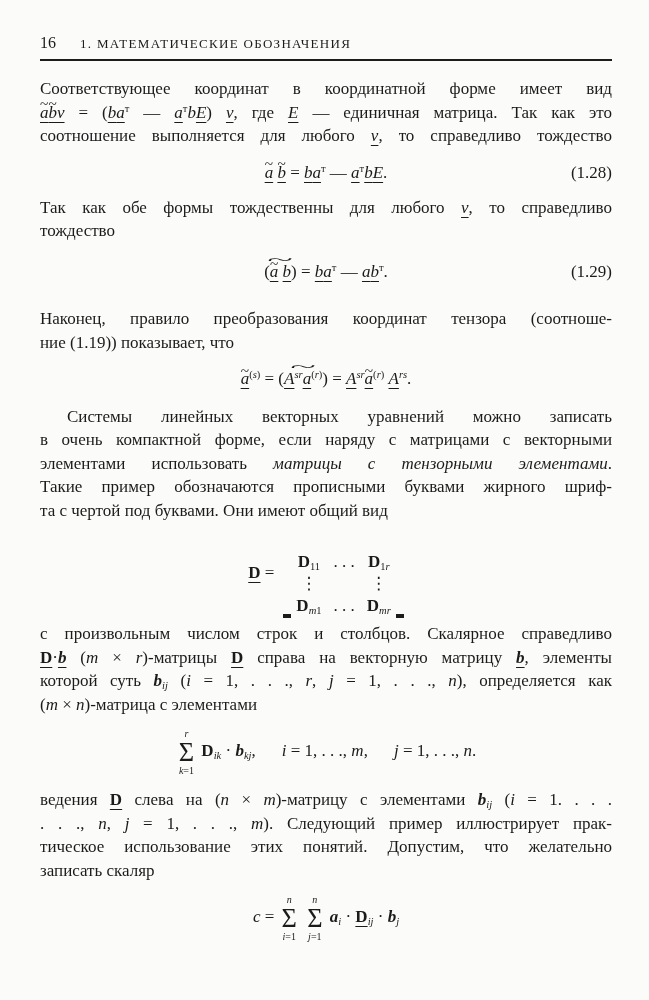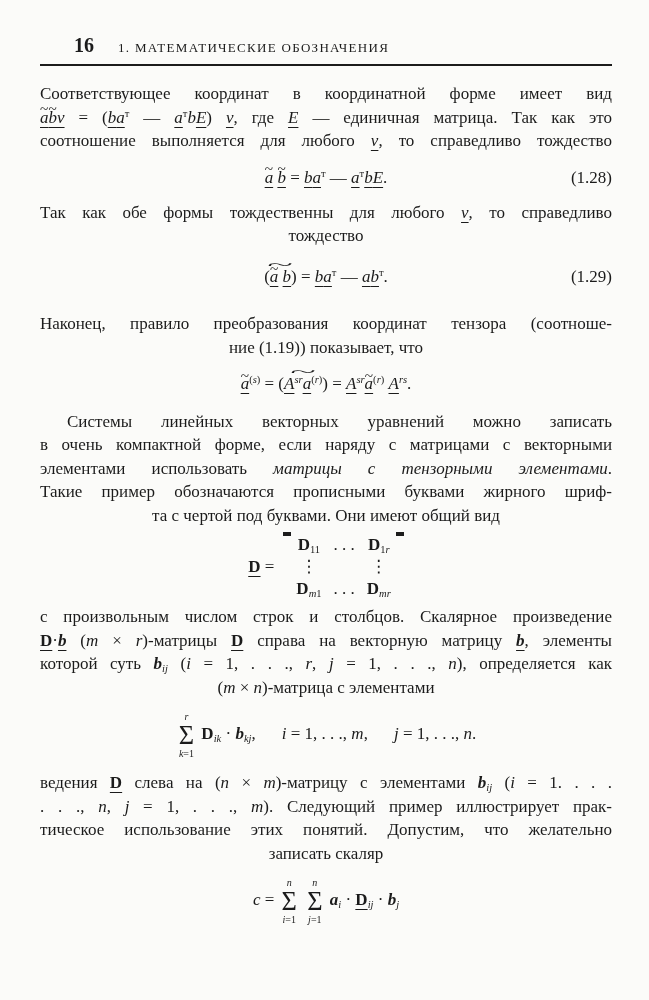--- a/index.html
+++ b/index.html
@@ -11,28 +11,28 @@
     font-size: 17px;
     overflow: hidden;
   }
   .content { padding: 34px 37px 0 40px; }
 
   
   .header {
     display: flex; align-items: baseline; gap: 24px;
     border-bottom: 2px solid #1c1c1c; padding-bottom: 7px;
   }
-  .pageno { font-weight: bold; font-size: 20px; margin-left: 34px; }
+  .pageno { font-weight: normal; font-size: 16px; }
   .runtitle { font-weight: normal; font-size: 13px; letter-spacing: 1.3px; }
 
   
   .para { margin: 0; }
   .tline { line-height: 23.5px; white-space: normal; }
   .jl { text-align: justify; text-align-last: justify; }
-  .ll { text-align: center; }
+  .ll { text-align: left; }
   .ind { text-indent: 27px; }
   .mt16 { margin-top: 16px; } .mt10 { margin-top: 10px; }
   .mt12 { margin-top: 12px; } .mt4 { margin-top: 4px; }
 
   i { font-style: italic; }
   .bi { font-weight: bold; font-style: italic; }
   .u {
     text-decoration: underline;
     text-decoration-thickness: 1px;
     text-underline-offset: 3.5px;
@@ -72,21 +72,21 @@
     display: inline-flex; flex-direction: column; align-items: center;
     vertical-align: middle; margin: 0 3px; line-height: 1;
   }
   .sum .sg { font-size: 155%; line-height: 0.95; }
   .sum .lm { font-size: 59%; line-height: 1.15; }
   .gap { display: inline-block; width: 26px; }
 
   
   .mtxwrap { display: flex; justify-content: center; align-items: center; margin: 5px 0 4px 0; }
   .mlhs { margin-right: 9px; }
-  .mtxbody { display: inline-flex; align-items: flex-start; }
+  .mtxbody { display: inline-flex; align-items: flex-end; margin-top: 22px; }
   .br-l { width: 6px; border: 2px solid #1c1c1c; border-right: none; }
   .br-r { width: 6px; border: 2px solid #1c1c1c; border-left: none; }
   .mgrid {
     display: grid; grid-template-columns: auto auto auto;
     column-gap: 12px; row-gap: 1px; padding: 2px 5px;
     align-items: center; justify-items: center; line-height: 21px;
   }
 </style>
 </head>
 <body>
@@ -149,21 +149,21 @@
         <span>⋮</span>
         <span><b>D</b><sub><i>m</i>1</sub></span>
         <span>. . .</span>
         <span><b>D</b><sub><i>mr</i></sub></span>
       </span>
       <span class="br-r"></span>
     </span>
   </div>
 
   <div class="para">
-    <div class="tline jl">с произвольным числом строк и столбцов. Скалярное произведение</div>
+    <div class="tline jl">с произвольным числом строк и столбцов. Скалярное справедливо</div>
     <div class="tline jl"><b class="u">D</b>·<i class="bi u">b</i> (<i>m</i> × <i>r</i>)-матрицы <b class="u">D</b> справа на векторную матрицу <i class="bi u">b</i>, элементы</div>
     <div class="tline jl">которой суть <i class="bi">b</i><sub><i>ij</i></sub> (<i>i</i> = 1, . . ., <i>r</i>, <i>j</i> = 1, . . ., <i>n</i>), определяется как</div>
     <div class="tline ll">(<i>m</i> × <i>n</i>)-матрица с элементами</div>
   </div>
 
   <div class="eq eqsum">
     <span class="eqbody"><span class="sum">
           <span class="lm"><i>r</i></span>
           <span class="sg">Σ</span>
           <span class="lm"><i>k</i>=1</span>

